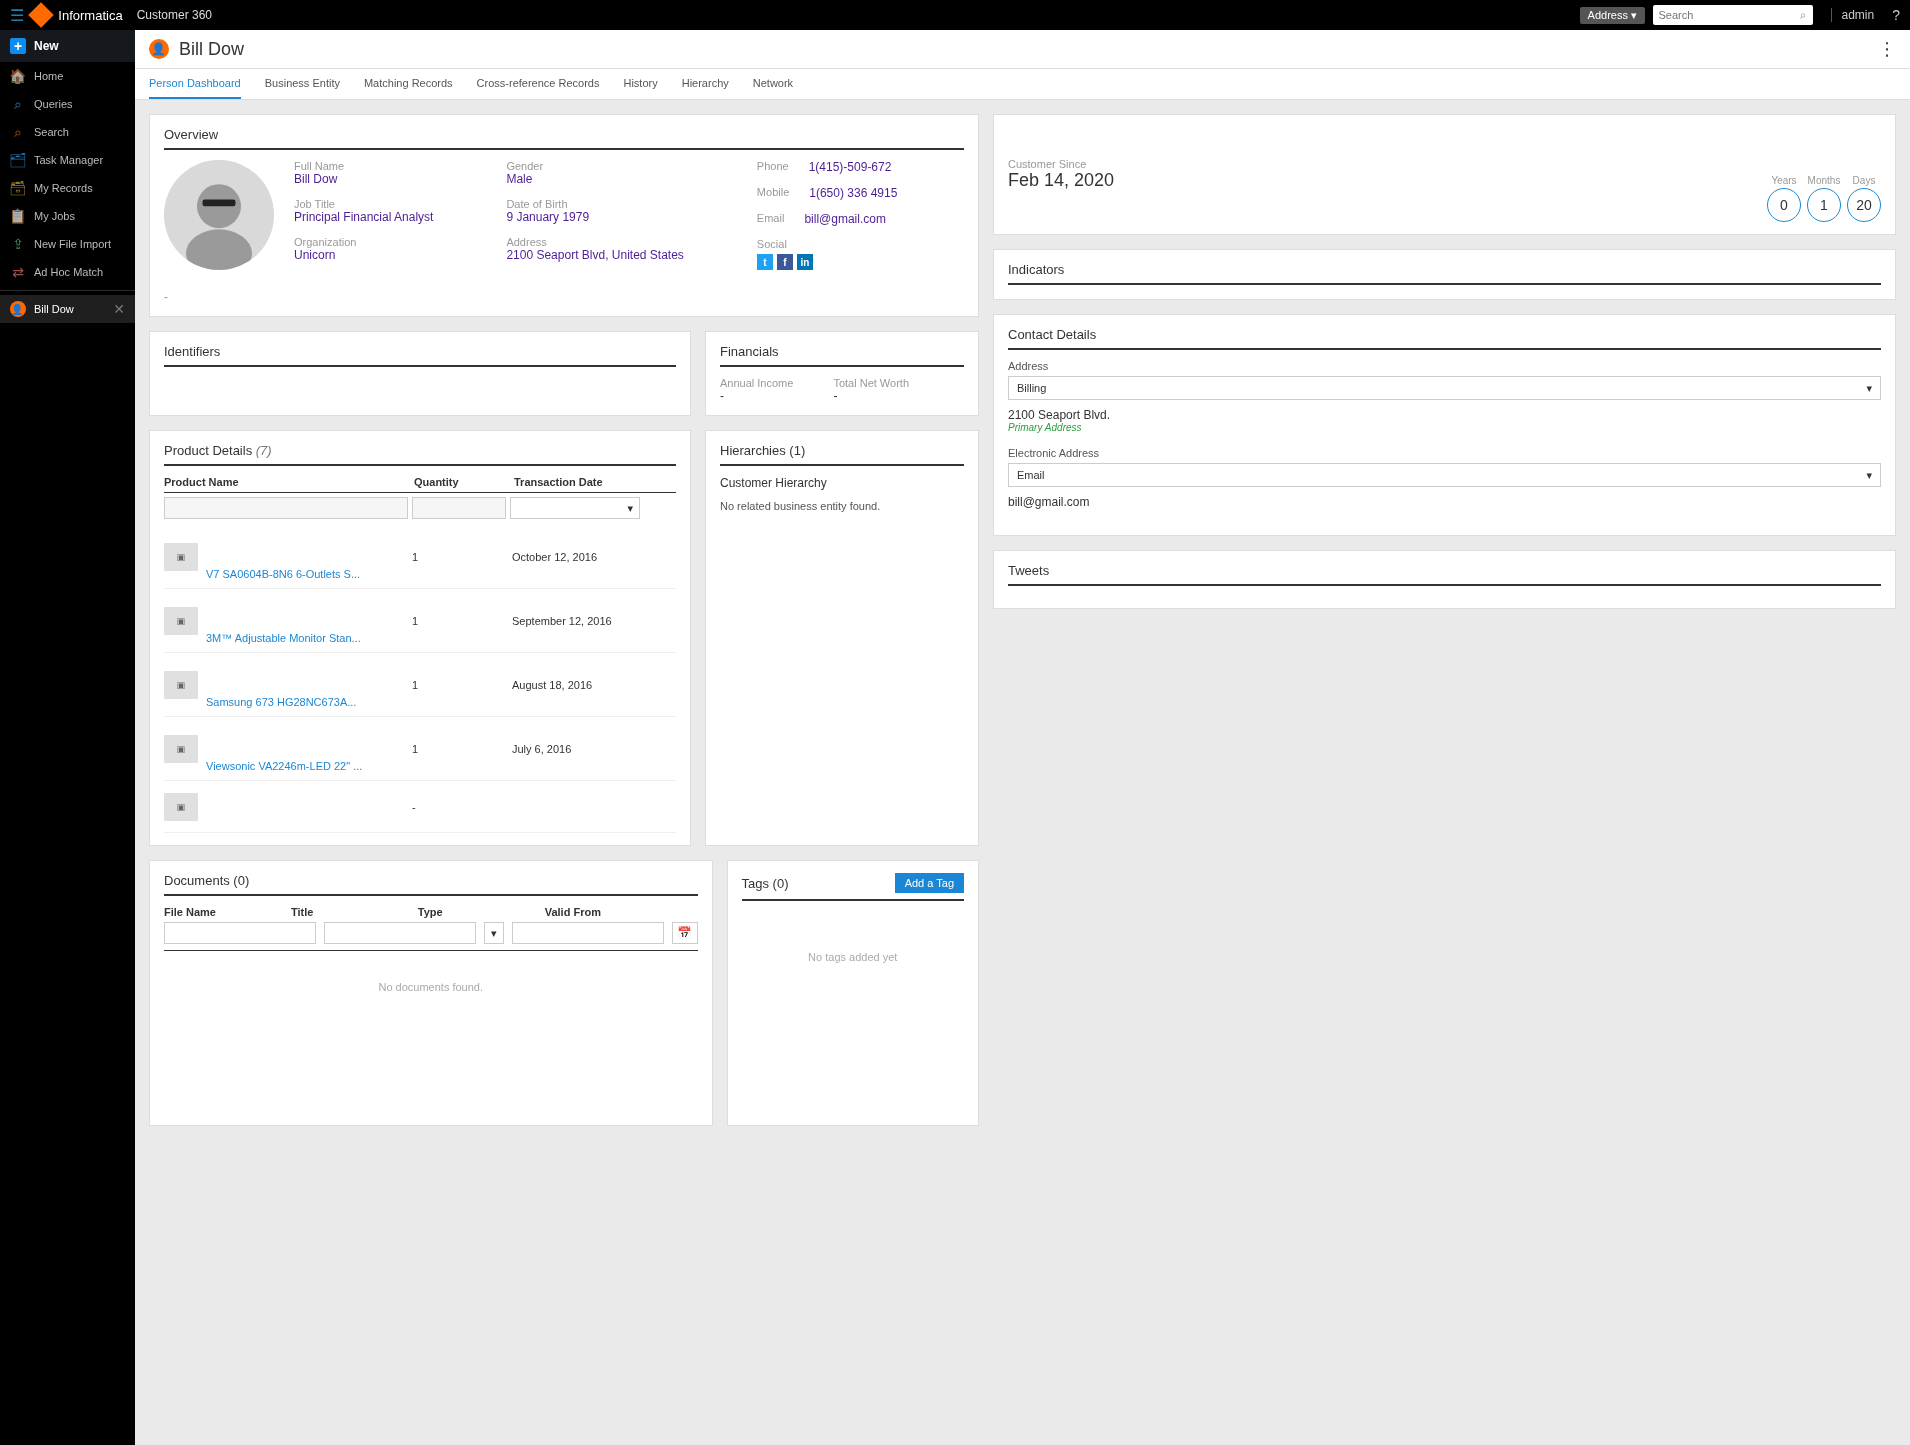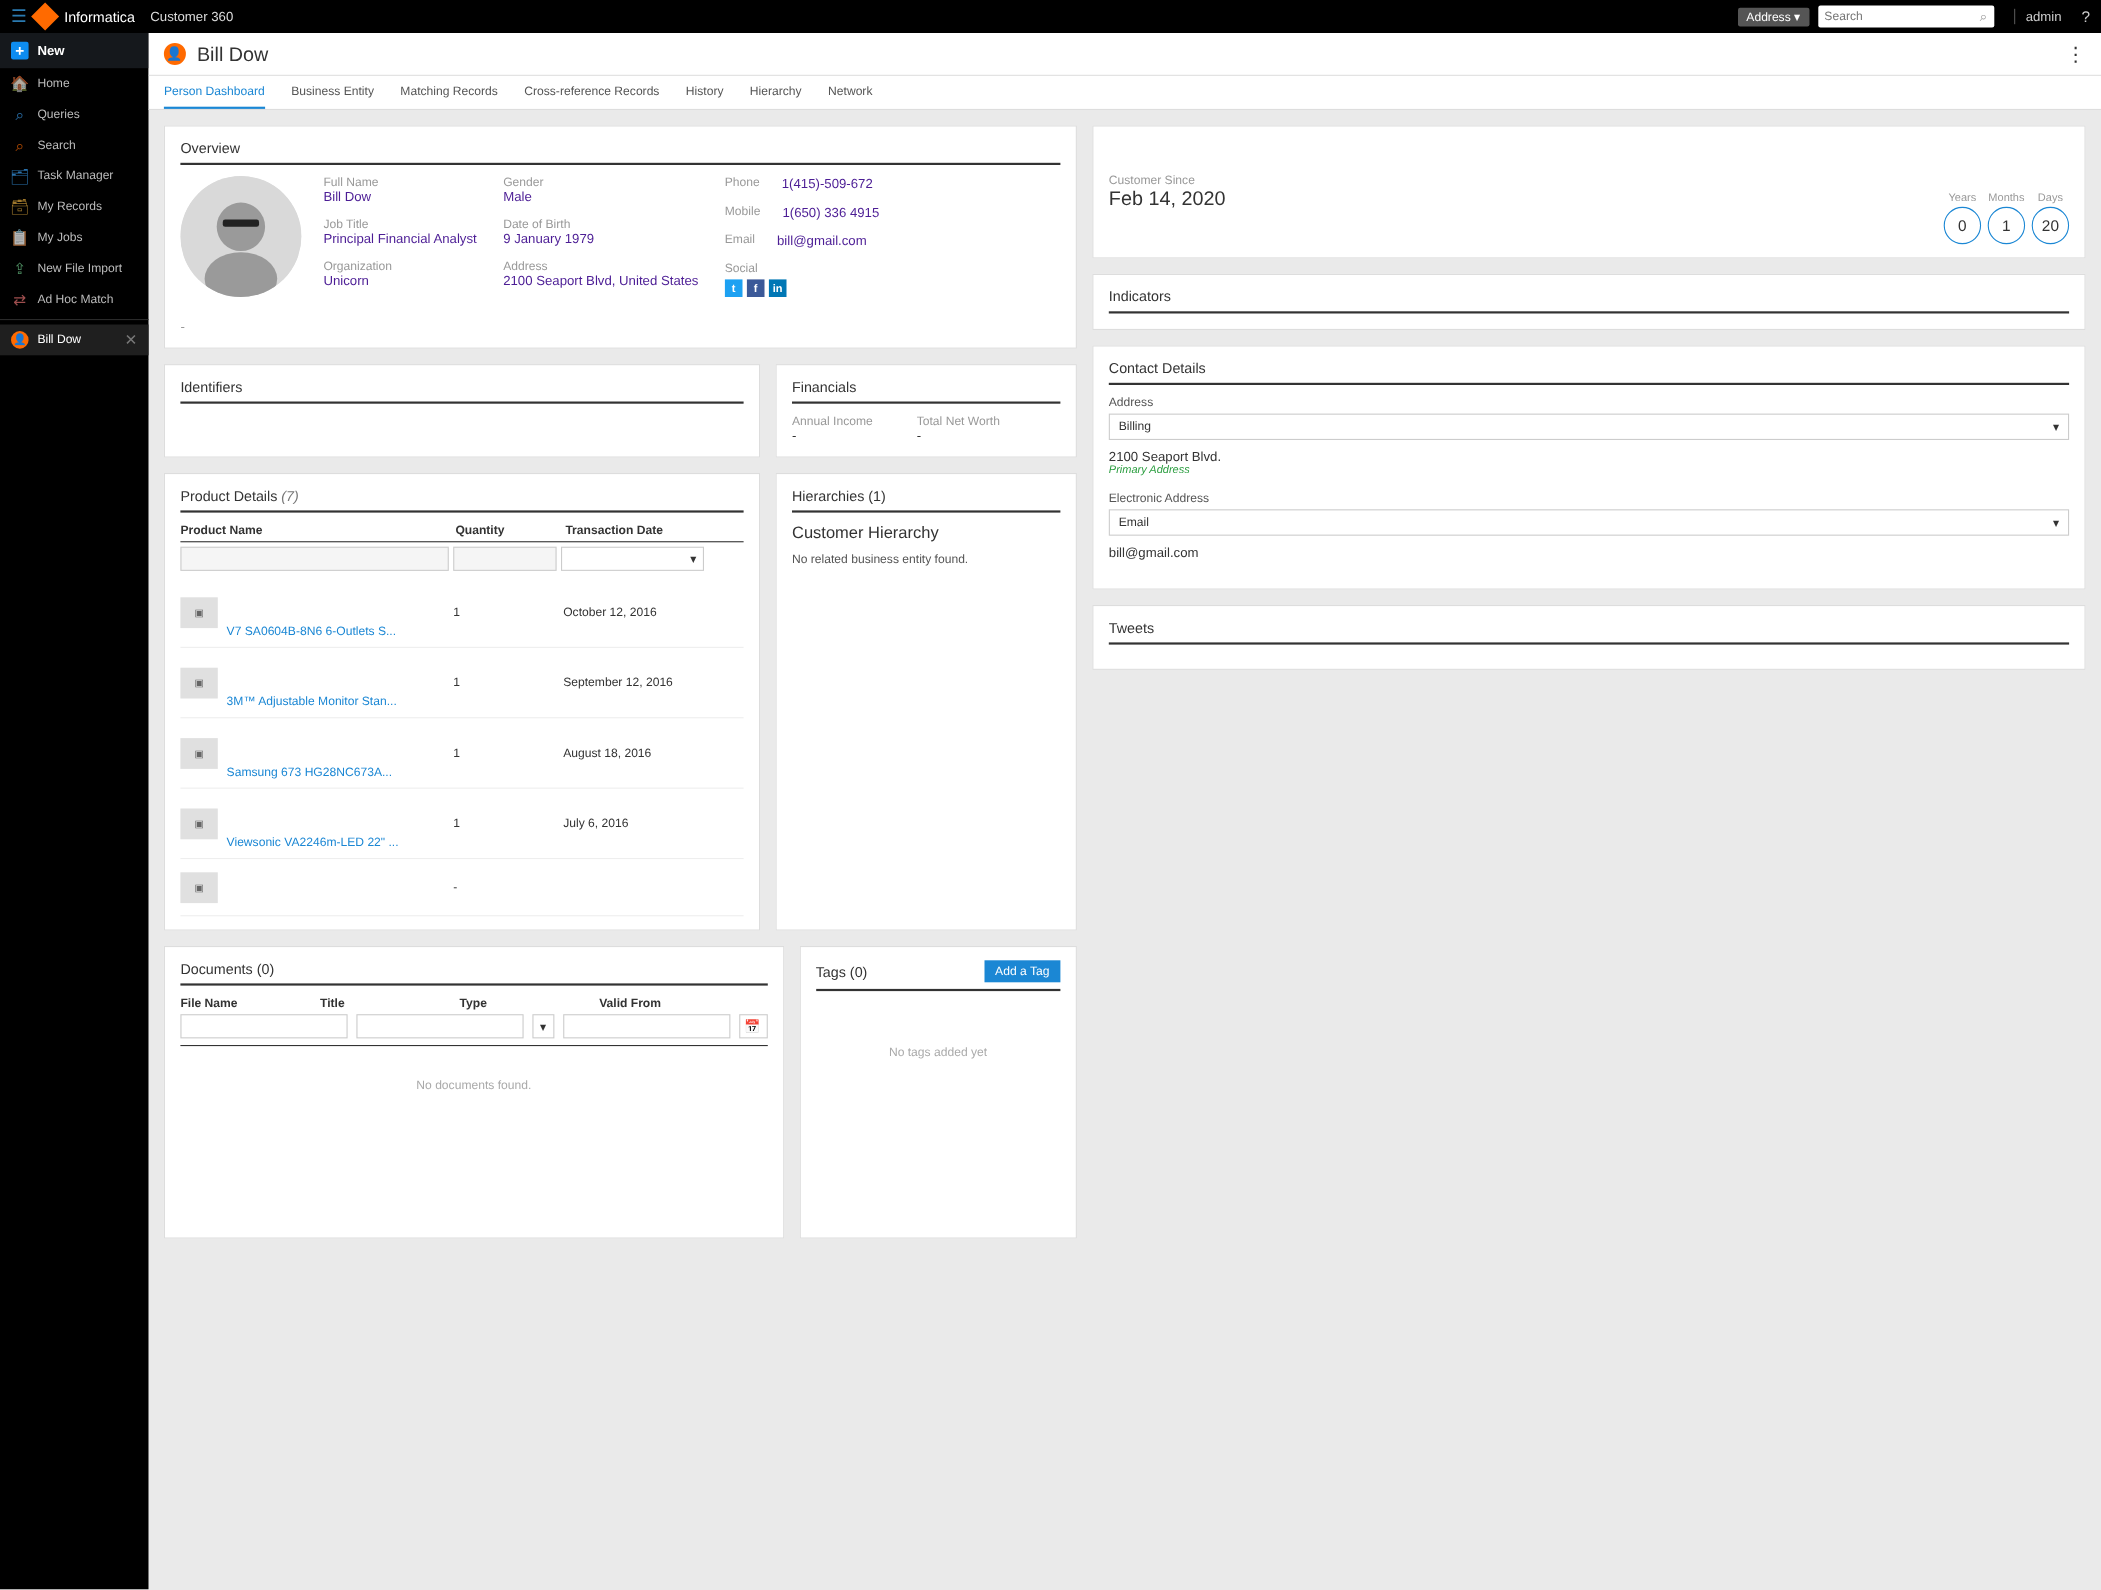--- a/index.html
+++ b/index.html
@@ -40,21 +40,21 @@
 .columns { display:flex; gap:14px; align-items:flex-start; }
 .main-col { flex: 0 0 830px; display:flex; flex-direction:column; gap:14px; }
 .side-col { flex: 1; display:flex; flex-direction:column; gap:14px; min-width:240px;}
 
 .card { background:#fff; border:1px solid #ddd; padding: 12px 14px; }
 .card h3 { font-size:13px; font-weight:400; padding-bottom:6px; border-bottom:2px solid #333; margin-bottom:10px; }
 
 .overview-body { display:flex; gap:20px; }
 .avatar { width:110px; height:110px; border-radius:50%; background:#ddd; overflow:hidden; display:flex; align-items:center; justify-content:center; flex-shrink:0;}
 .avatar svg { width:100%; height:100%; }
-.ov-cols { display:flex; gap:24px; flex-wrap:wrap; }
+.ov-cols { display:flex; gap:73px; flex-wrap:wrap; }
 .ov-group { display:flex; flex-direction:column; gap:12px; }
 .ov-field .lbl { color:#999; font-size:11px; }
 .ov-field .val { font-size:12px; color:#4c1d95; }
 .social-icons { display:flex; gap:4px; margin-top:4px; }
 .social-icons span { width:16px; height:16px; display:flex; align-items:center; justify-content:center; color:#fff; font-size:10px; font-weight:bold; }
 .tw { background:#1da1f2; }
 .fb { background:#3b5998; }
 .li { background:#0077b5; }
 
 .two-col-row { display:flex; gap:14px; }
@@ -328,21 +328,21 @@
                   <div class="prod-row">
     <div class="thumb">▣</div>
     <div class="pname"></div>
     <div class="pqty">-</div>
     <div class="pdate"></div>
                   </div>
                 </div>
             </div>
             <div class="card">
               <h3>Hierarchies (1)</h3>
-              <div style="font-size:15px;">Customer Hierarchy</div>
+              <div style="font-size:12px;">Customer Hierarchy</div>
               <div class="hier-msg">No related business entity found.</div>
             </div>
           </div>
 
           <div class="two-col-row">
             <div class="card" style="flex:0 0 542px; min-height:260px;">
               <h3>Documents (0)</h3>
               <div class="doc-hdr-row">
                 <div>File Name</div>
                 <div>Title</div>

